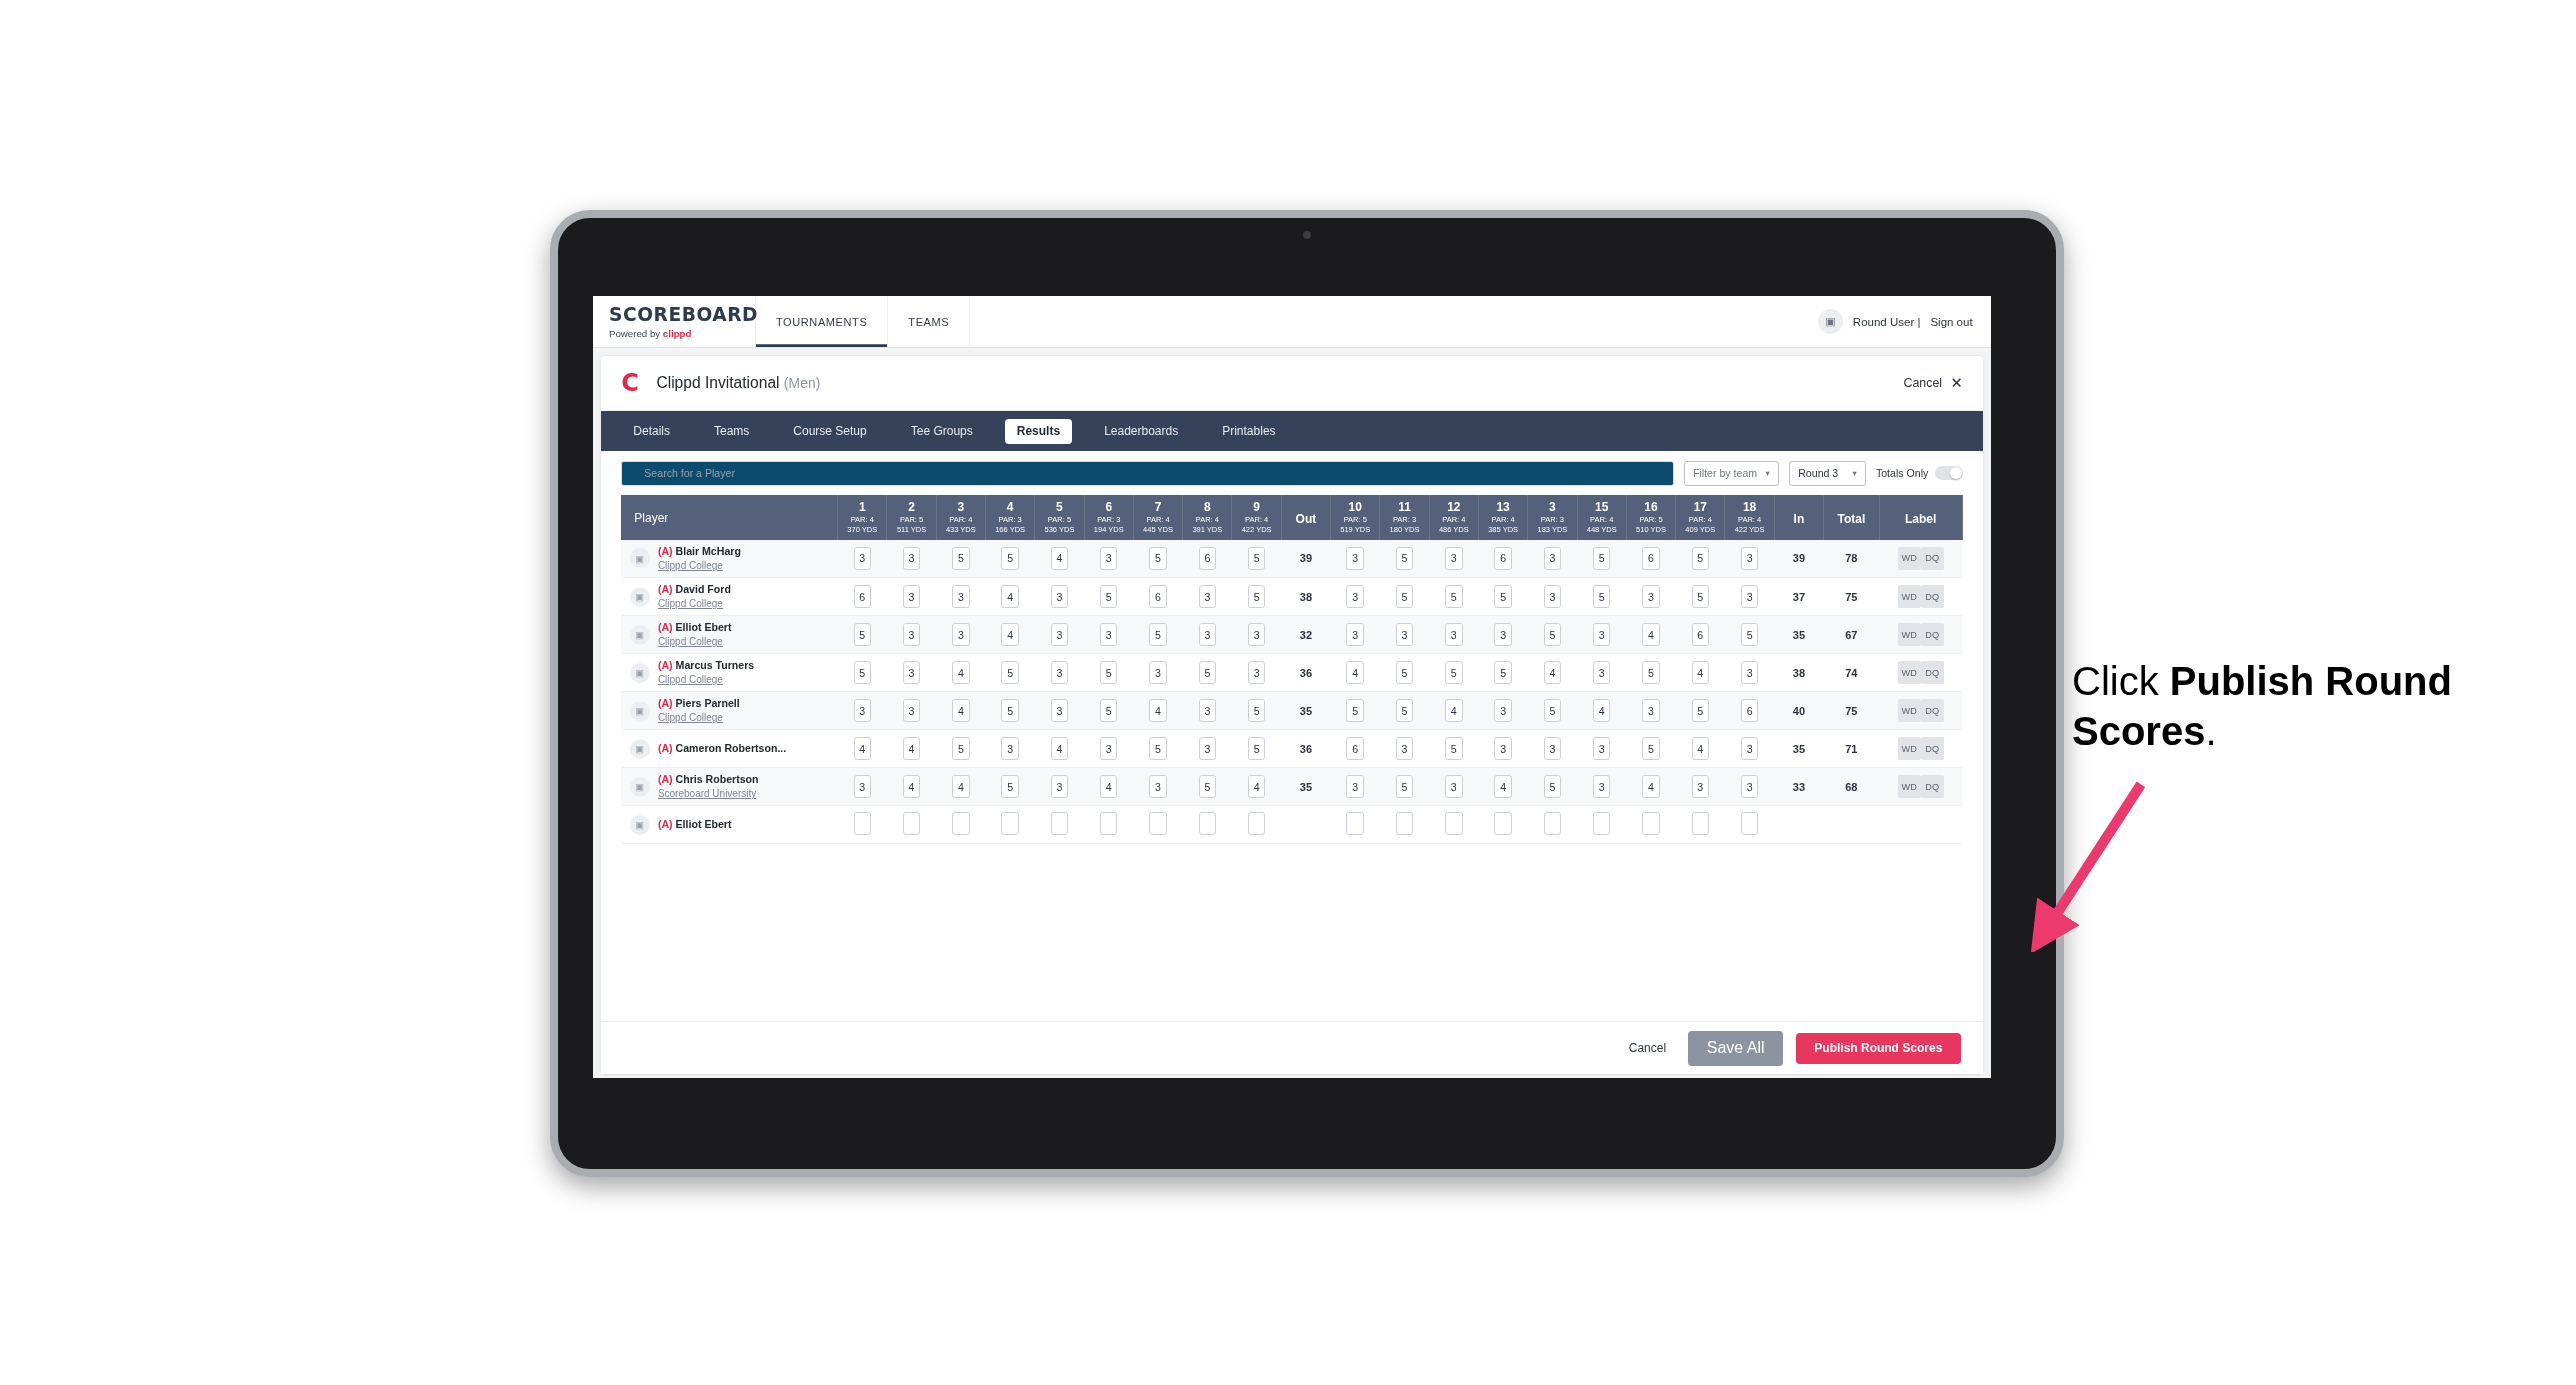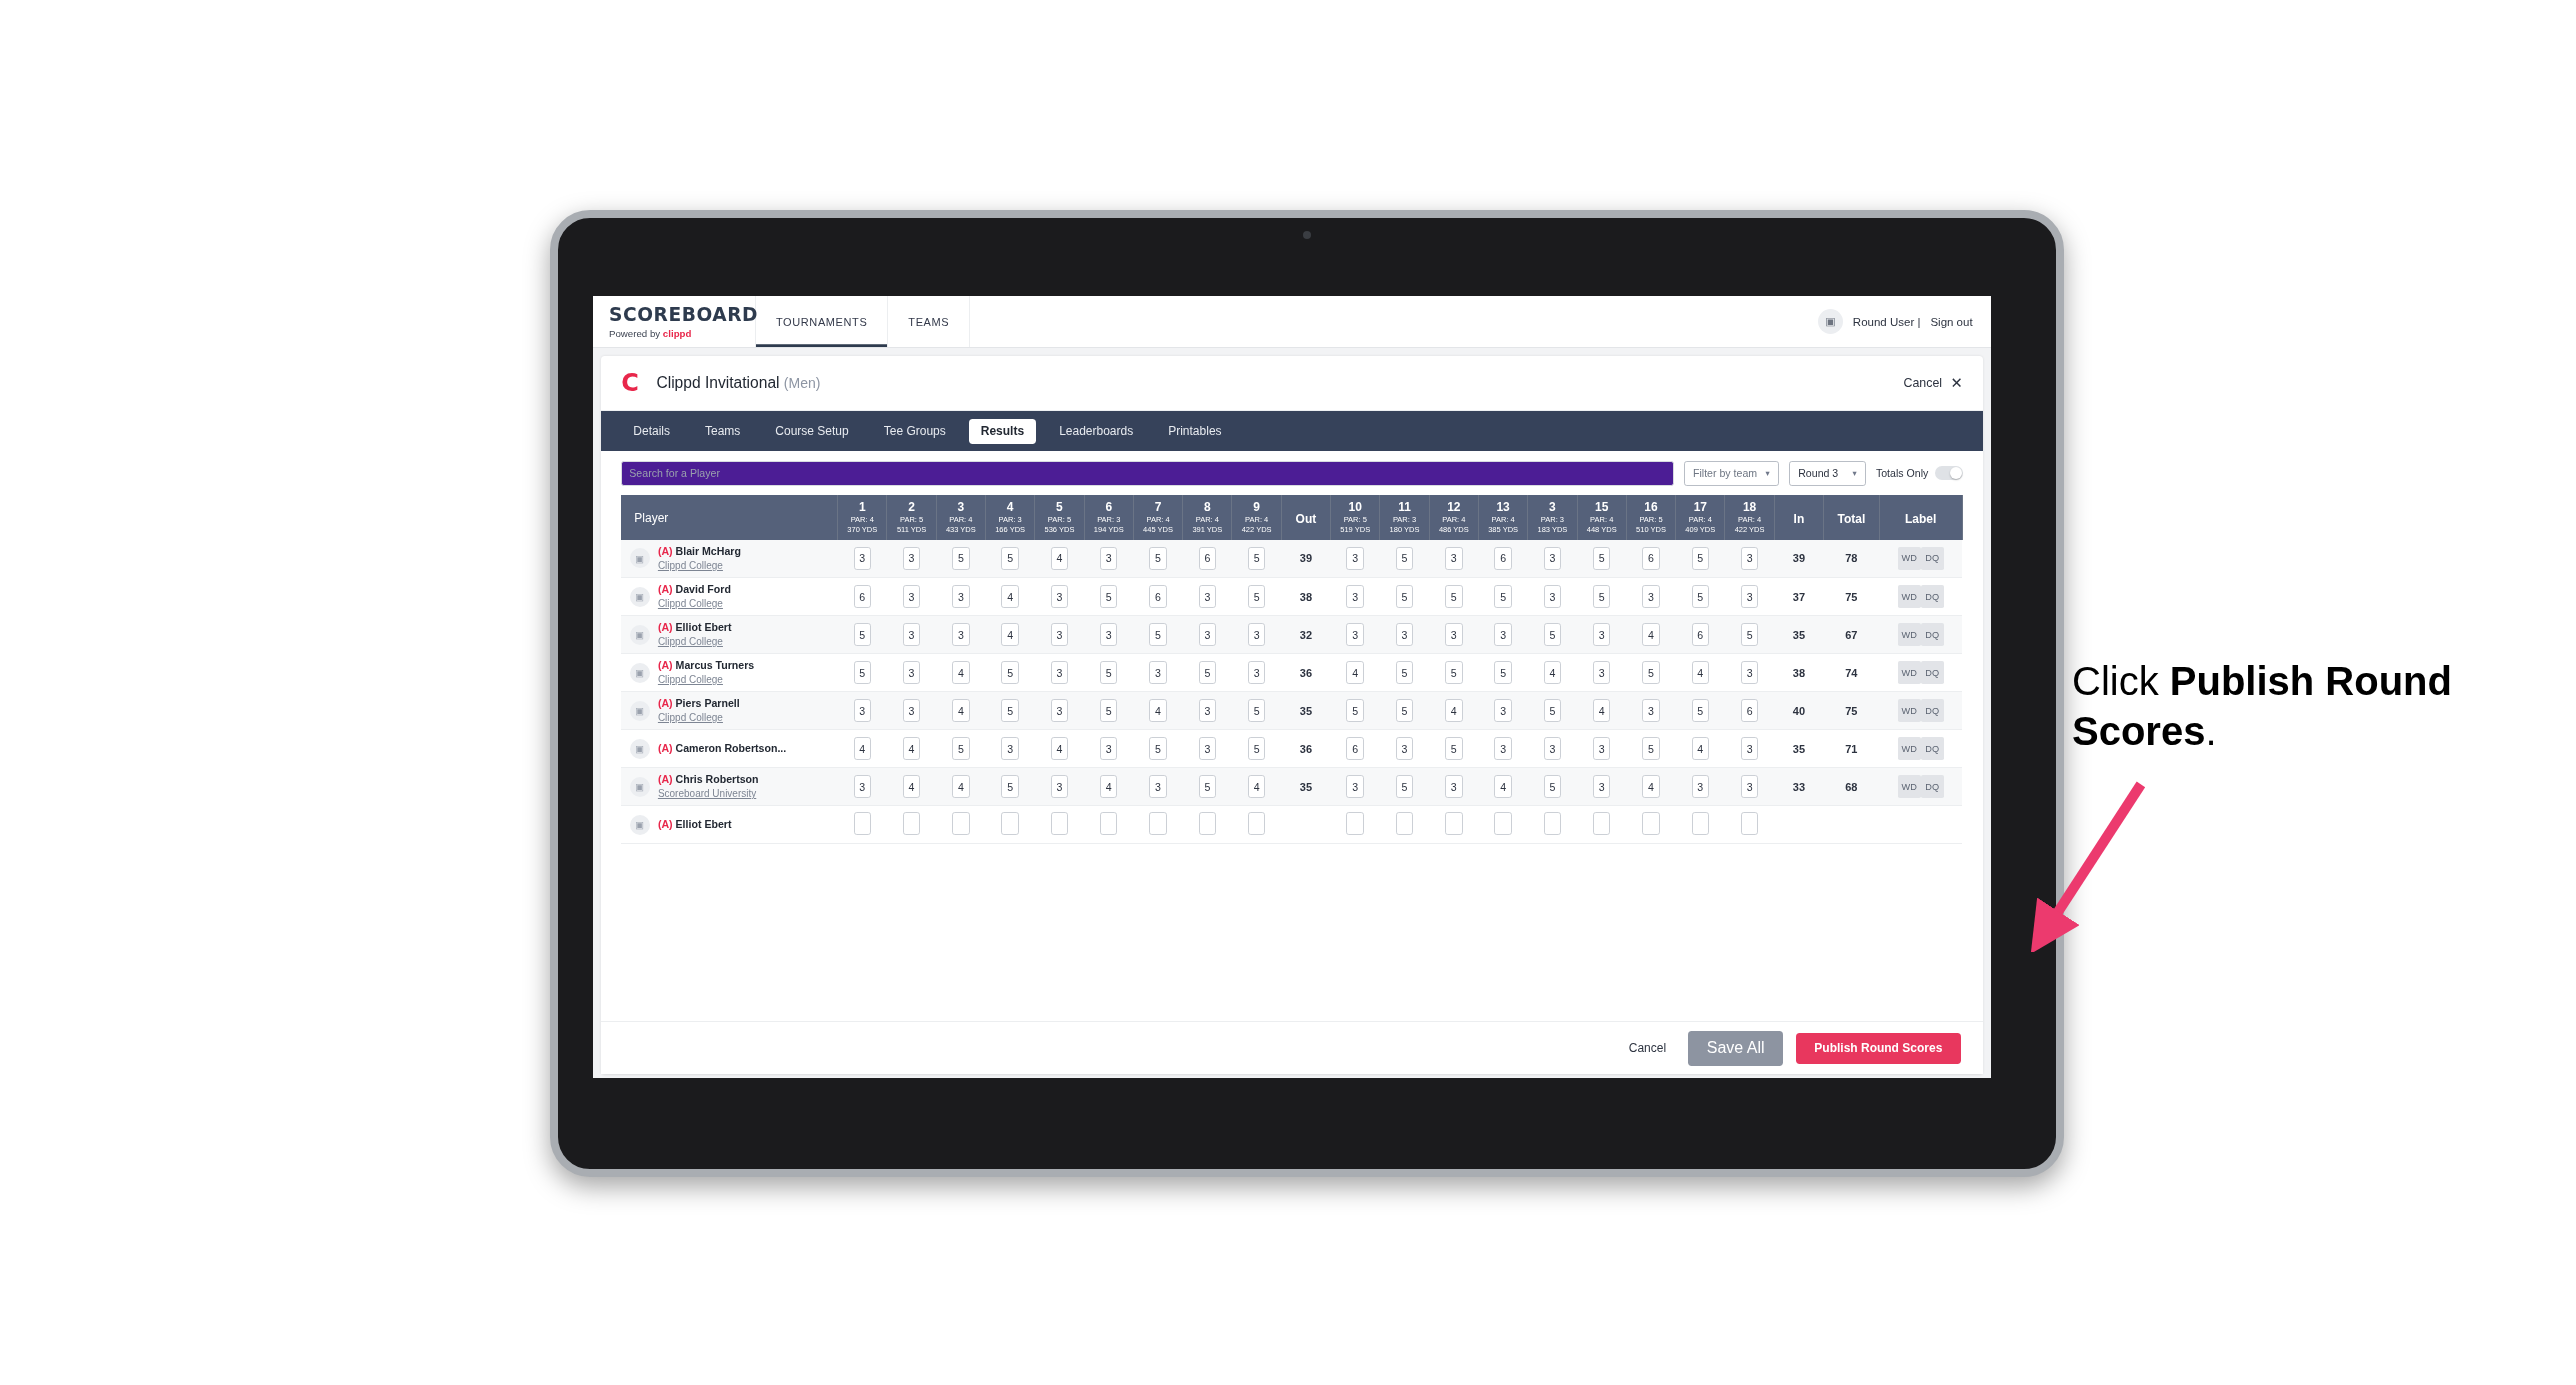--- a/index.html
+++ b/index.html
@@ -42,28 +42,28 @@
   .card{ margin:8.3px 8.3px 0 8.3px; background:#fff; border-radius:3.7px; height:718px; display:flex; flex-direction:column;
          box-shadow:0 0.9px 2.8px rgba(0,0,0,.10); }
   .card-top{ height:55px; display:flex; align-items:center; padding:0 20px; border-bottom:0.9px solid #eef0f2;}
   .logo-c{ font-size:24px; font-weight:bold; color:#e8274b; font-family:"DejaVu Sans",sans-serif; line-height:1; }
   .card-title{ font-size:15.6px; color:#222832; margin-left:17.5px; }
   .card-title .gender{ color:#8d95a3; font-size:14px; }
   .cancel-x{ margin-left:auto; display:flex; align-items:center; gap:8.3px; font-size:12.4px; color:#2d3340; cursor:pointer;}
   .x-glyph{ font-size:14.7px; line-height:1; }
 
   
-  .sect-tabs{ background:#36425a; height:40px; display:flex; align-items:center; padding-left:20px; gap:11px; }
+  .sect-tabs{ background:#36425a; height:40px; display:flex; align-items:center; padding-left:20px; gap:20px; }
   .stab{ font-size:12px; color:#e8ebf0; padding:5.5px 12px; border-radius:3.7px; cursor:pointer; }
   .stab.active{ background:#ffffff; color:#222832; font-weight:bold; }
 
   
   .filters{ height:44px; display:flex; align-items:center; padding:0 20px; gap:10px; background:#fff; }
-  .search{ flex:1; height:25px; border:0.9px solid #d8dbe0; border-radius:2.8px; display:flex; align-items:center; padding:0 7px;
-           font-size:10.6px; color:#9aa1ad; background:#4c1d95;}
+  .search{ flex:1; height:25px; border:0.9px solid #d8dbe0; border-radius:2.8px; display:flex; align-items:center; padding:0 22px;
+           font-size:10.6px; color:#9aa1ad; background:#0c4a6e;}
   .selbox{ height:25px; border:0.9px solid #b9bec6; border-radius:2.8px; display:flex; align-items:center; gap:8.3px;
            padding:0 8.3px; font-size:10.6px; color:#6e7683; background:#fff; cursor:pointer;}
   .selbox.round{ color:#2d3340; min-width:77px; }
   .chev{ font-size:8.3px; color:#70788a; }
   .toggle-wrap{ display:flex; align-items:center; gap:6.4px; }
   .toggle-lbl{ font-size:10.6px; color:#2d3340; }
   .toggle{ width:28px;height:14px;border-radius:8.3px;background:#dfe2e6;position:relative;cursor:pointer;}
   .toggle i{ position:absolute;right:0.9px;top:0.9px;width:12px;height:12px;border-radius:50%;background:#fff;box-shadow:0 0.9px 1.8px rgba(0,0,0,.25);}
 
   

